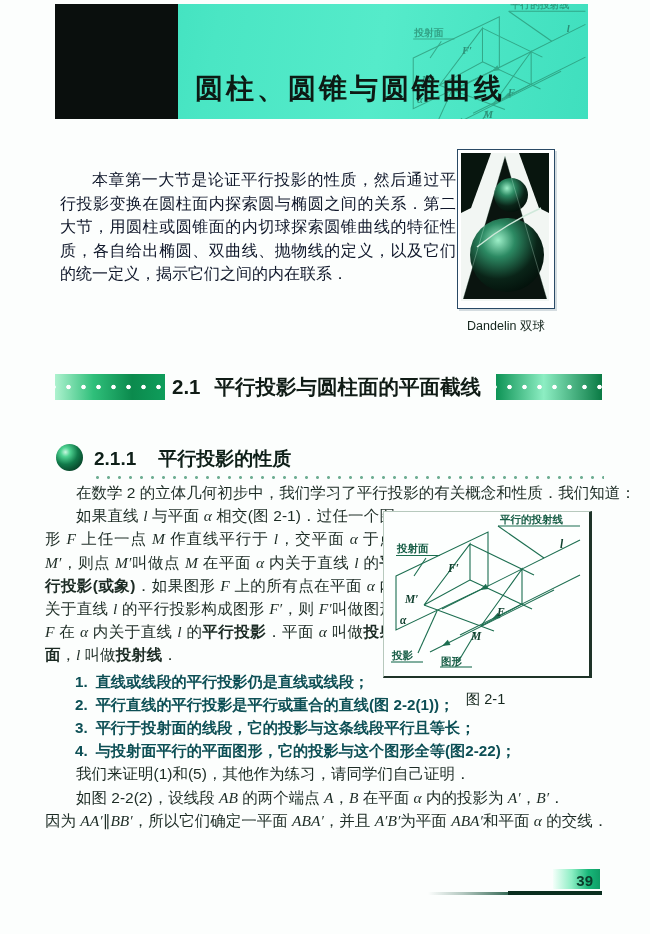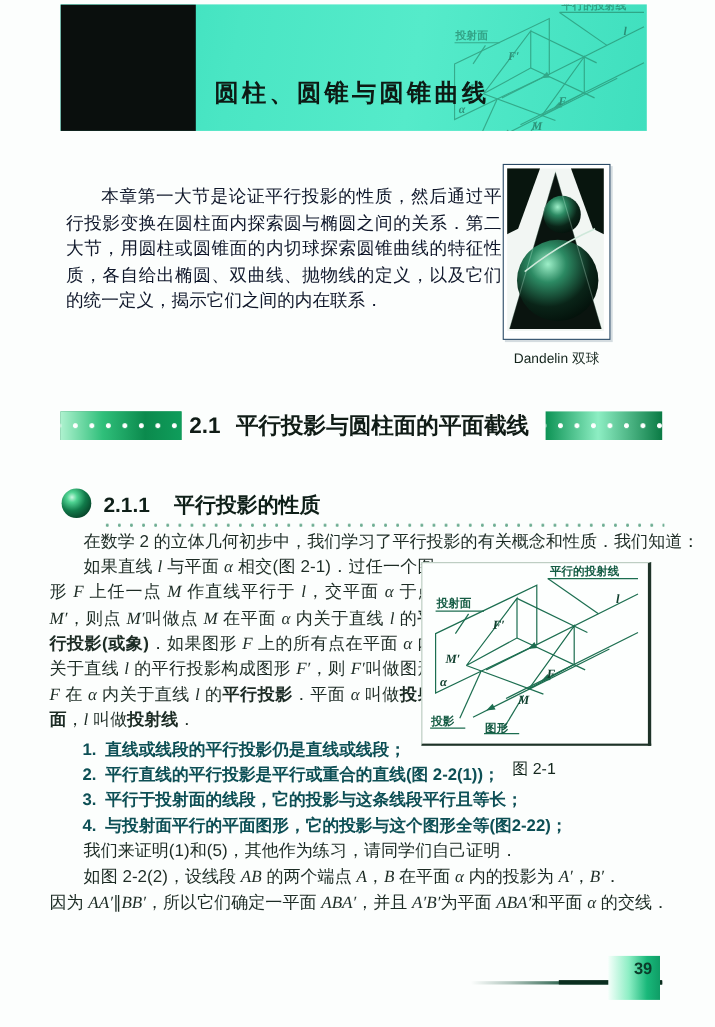--- a/index.html
+++ b/index.html
@@ -6,21 +6,21 @@
   body{width:650px;height:934px;position:relative;background:#fcfefd;
        font-family:"Liberation Sans",sans-serif;color:#1c2b24;overflow:hidden;}
   .abs{position:absolute;}
   .i{font-family:"Liberation Serif",serif;font-style:italic;}
   .b{font-weight:bold;}
 
   
   .banner{left:55px;top:4px;width:533px;height:115px;overflow:hidden;
           background:linear-gradient(100deg,#35dcba 0%,#4ae6c4 30%,#55ebca 60%,#3fdfbe 100%);}
   .banner-black{position:absolute;left:0;top:0;width:123px;height:115px;background:#0a0f0d;}
-  .banner-title{position:absolute;left:140px;top:66px;font-size:22px;font-weight:bold;
+  .banner-title{position:absolute;left:140px;top:66px;font-size:28px;font-weight:bold;
                 color:#0d1a14;letter-spacing:3px;white-space:nowrap;}
   .watermark{position:absolute;right:-4px;top:-6px;opacity:.5;}
 
   
   .intro{left:60px;top:152px;width:396px;font-size:16px;line-height:23.5px;
          color:#0f172a;text-align:justify;text-indent:2em;}
   .photo-frame{left:457px;top:149px;width:90px;height:152px;background:#fff;
                border:1px solid #2a4a66;padding:3px;box-shadow:2px 2px 0 rgba(90,120,140,.25);}
   .photo-caption{left:446px;top:318px;width:120px;text-align:center;font-size:12.5px;color:#13241c;}
 
@@ -59,21 +59,21 @@
 
   
   .figbox{left:383px;top:511px;width:205px;height:164px;background:#fdfffe;
           border:1px solid #b7c9bd;border-right:3px solid #1e3328;border-bottom:2px solid #1e3328;}
   .figcaption{left:383px;top:690px;width:205px;text-align:center;font-size:14.5px;color:#16281f;}
 
   
   .foot-line{left:428px;top:892px;width:174px;height:3px;
         background:linear-gradient(90deg,rgba(13,75,51,0),rgba(13,75,51,.3) 20%,#0d4b33 55%,#0a2e1f);}
   .foot-line2{left:508px;top:891px;width:94px;height:4px;background:#0a2e1f;}
-  .page-badge{left:553px;top:869px;width:47px;height:40px;line-height:24px;
+  .page-badge{left:553px;top:869px;width:47px;height:20px;line-height:24px;
         background:linear-gradient(90deg,#f4fffa,#8ceec4 40%,#19b87a 75%,#0f9d66);
         text-align:right;padding-right:7px;box-sizing:border-box;
         font-weight:bold;font-size:15px;color:#0b3b2a;}
 
   
   .figlabel{font-family:"Liberation Sans",sans-serif;font-size:10.5px;font-weight:bold;fill:#155c44;}
   .figvar{font-family:"Liberation Serif",serif;font-style:italic;font-weight:bold;font-size:11.5px;fill:#11402f;}
 </style>
 </head>
 <body>

